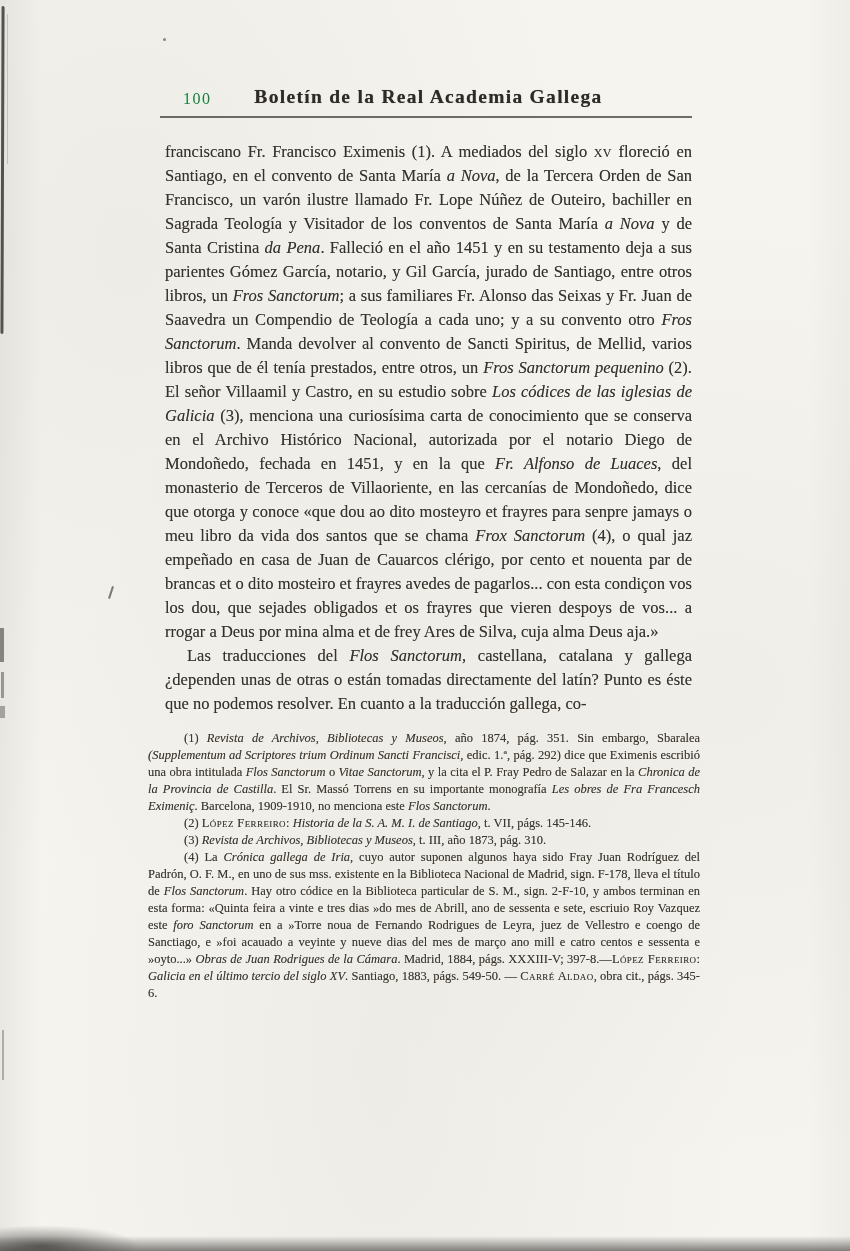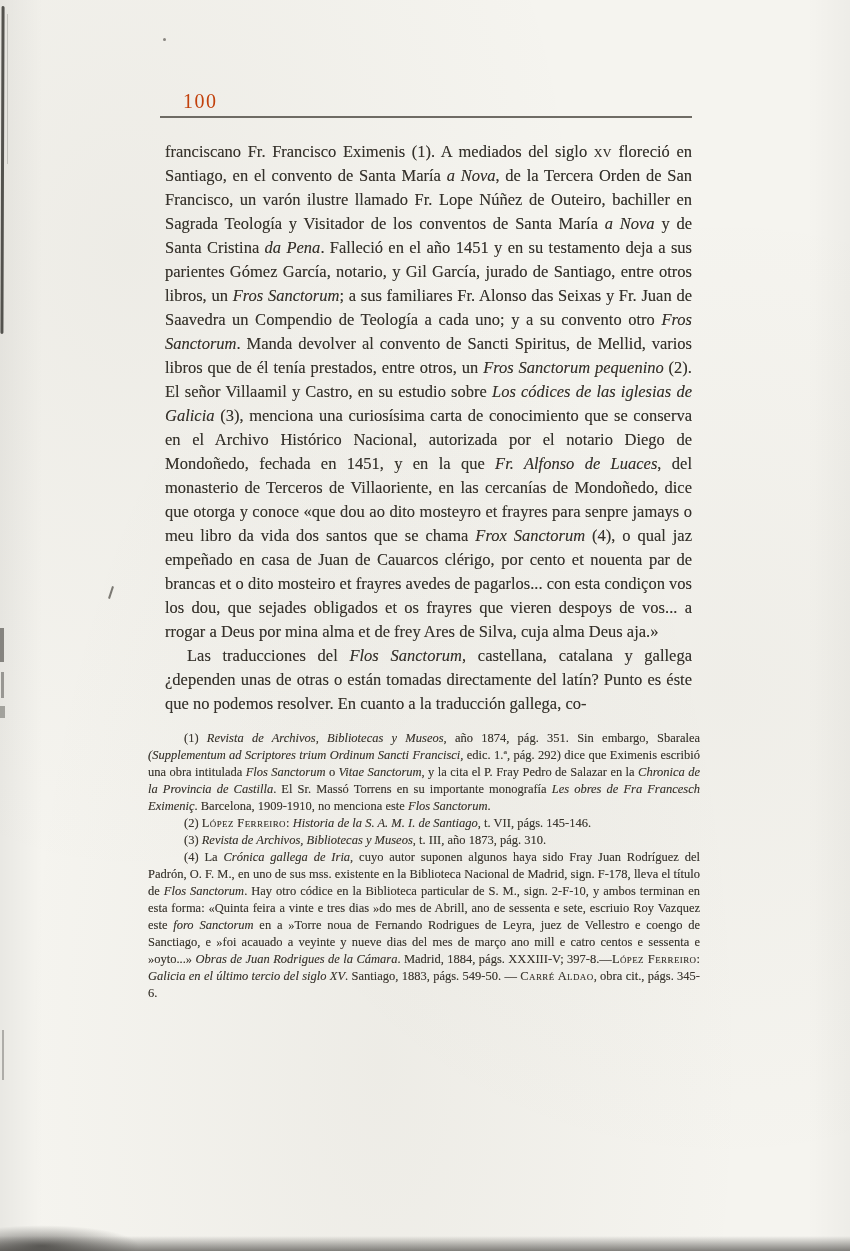--- a/index.html
+++ b/index.html
@@ -28,23 +28,23 @@
 
   .header-row {
     position: relative;
     margin: 86px 158px 0 165px;
     height: 26px;
   }
   .page-num {
     position: absolute;
     left: 18px;
     top: 4px;
-    font-size: 20px;
+    font-size: 16px;
     letter-spacing: 1.5px;
-    color: #c2410c;
+    color: #15803d;
   }
   .header-title {
     text-align: center;
     font-size: 19.5px;
     font-weight: bold;
     letter-spacing: 1.3px;
     color: #2e2b26;
     text-shadow: 0 0 0.7px rgba(46,43,38,0.55);
   }
   .header-rule {
@@ -102,20 +102,21 @@
   <div class="artifact a2"></div>
   <div class="artifact a3"></div>
   <div class="artifact a4"></div>
   <div class="artifact a5"></div>
   <div class="artifact a6"></div>
   <div class="artifact a9"></div>
   <div class="artifact a10"></div>
 
   <div class="header-row">
     <span class="page-num">100</span>
+    <div class="header-title">Boletín de la Real Academia Gallega</div>
   </div>
   <div class="header-rule"></div>
 
   <main class="body-text">
     <p><span>franciscano Fr. Francisco Eximenis (1). A mediados del siglo </span><span class="run-sc">xv</span><span> floreció en Santiago, en el convento de Santa María </span><span class="run-i">a Nova</span><span>, de la Tercera Orden de San Francisco, un varón ilustre llamado Fr. Lope Núñez de Outeiro, bachiller en Sagrada Teología y Visitador de los conventos de Santa María </span><span class="run-i">a Nova</span><span> y de Santa Cristina </span><span class="run-i">da Pena</span><span>. Falleció en el año 1451 y en su testamento deja a sus parientes Gómez García, notario, y Gil García, jurado de Santiago, entre otros libros, un </span><span class="run-i">Fros Sanctorum</span><span>; a sus familiares Fr. Alonso das Seixas y Fr. Juan de Saavedra un Compendio de Teología a cada uno; y a su convento otro </span><span class="run-i">Fros Sanctorum</span><span>. Manda devolver al convento de Sancti Spiritus, de Mellid, varios libros que de él tenía prestados, entre otros, un </span><span class="run-i">Fros Sanctorum pequenino</span><span> (2). El señor Villaamil y Castro, en su estudio sobre </span><span class="run-i">Los códices de las iglesias de Galicia</span><span> (3), menciona una curiosísima carta de conocimiento que se conserva en el Archivo Histórico Nacional, autorizada por el notario Diego de Mondoñedo, fechada en 1451, y en la que </span><span class="run-i">Fr. Alfonso de Luaces</span><span>, del monasterio de Terceros de Villaoriente, en las cercanías de Mondoñedo, dice que otorga y conoce «que dou ao dito mosteyro et frayres para senpre jamays o meu libro da vida dos santos que se chama </span><span class="run-i">Frox Sanctorum</span><span> (4), o qual jaz empeñado en casa de Juan de Cauarcos clérigo, por cento et nouenta par de brancas et o dito mosteiro et frayres avedes de pagarlos... con esta condiçon vos los dou, que sejades obligados et os frayres que vieren despoys de vos... a rrogar a Deus por mina alma et de frey Ares de Silva, cuja alma Deus aja.»</span></p>
     <p class="para-indent"><span>Las traducciones del </span><span class="run-i">Flos Sanctorum</span><span>, castellana, catalana y gallega ¿dependen unas de otras o están tomadas directamente del latín? Punto es éste que no podemos resolver. En cuanto a la traducción gallega, co-</span></p>
   </main>
 
   <section class="footnotes">
     <p><span>(1) </span><span class="run-i">Revista de Archivos, Bibliotecas y Museos</span><span>, año 1874, pág. 351. Sin embargo, Sbaralea </span><span class="run-i">(Supplementum ad Scriptores trium Ordinum Sancti Francisci</span><span>, edic. 1.ª, pág. 292) dice que Eximenis escribió una obra intitulada </span><span class="run-i">Flos Sanctorum</span><span> o </span><span class="run-i">Vitae Sanctorum</span><span>, y la cita el P. Fray Pedro de Salazar en la </span><span class="run-i">Chronica de la Provincia de Castilla</span><span>. El Sr. Massó Torrens en su importante monografía </span><span class="run-i">Les obres de Fra Francesch Eximeniç</span><span>. Barcelona, 1909-1910, no menciona este </span><span class="run-i">Flos Sanctorum</span><span>.</span></p>

